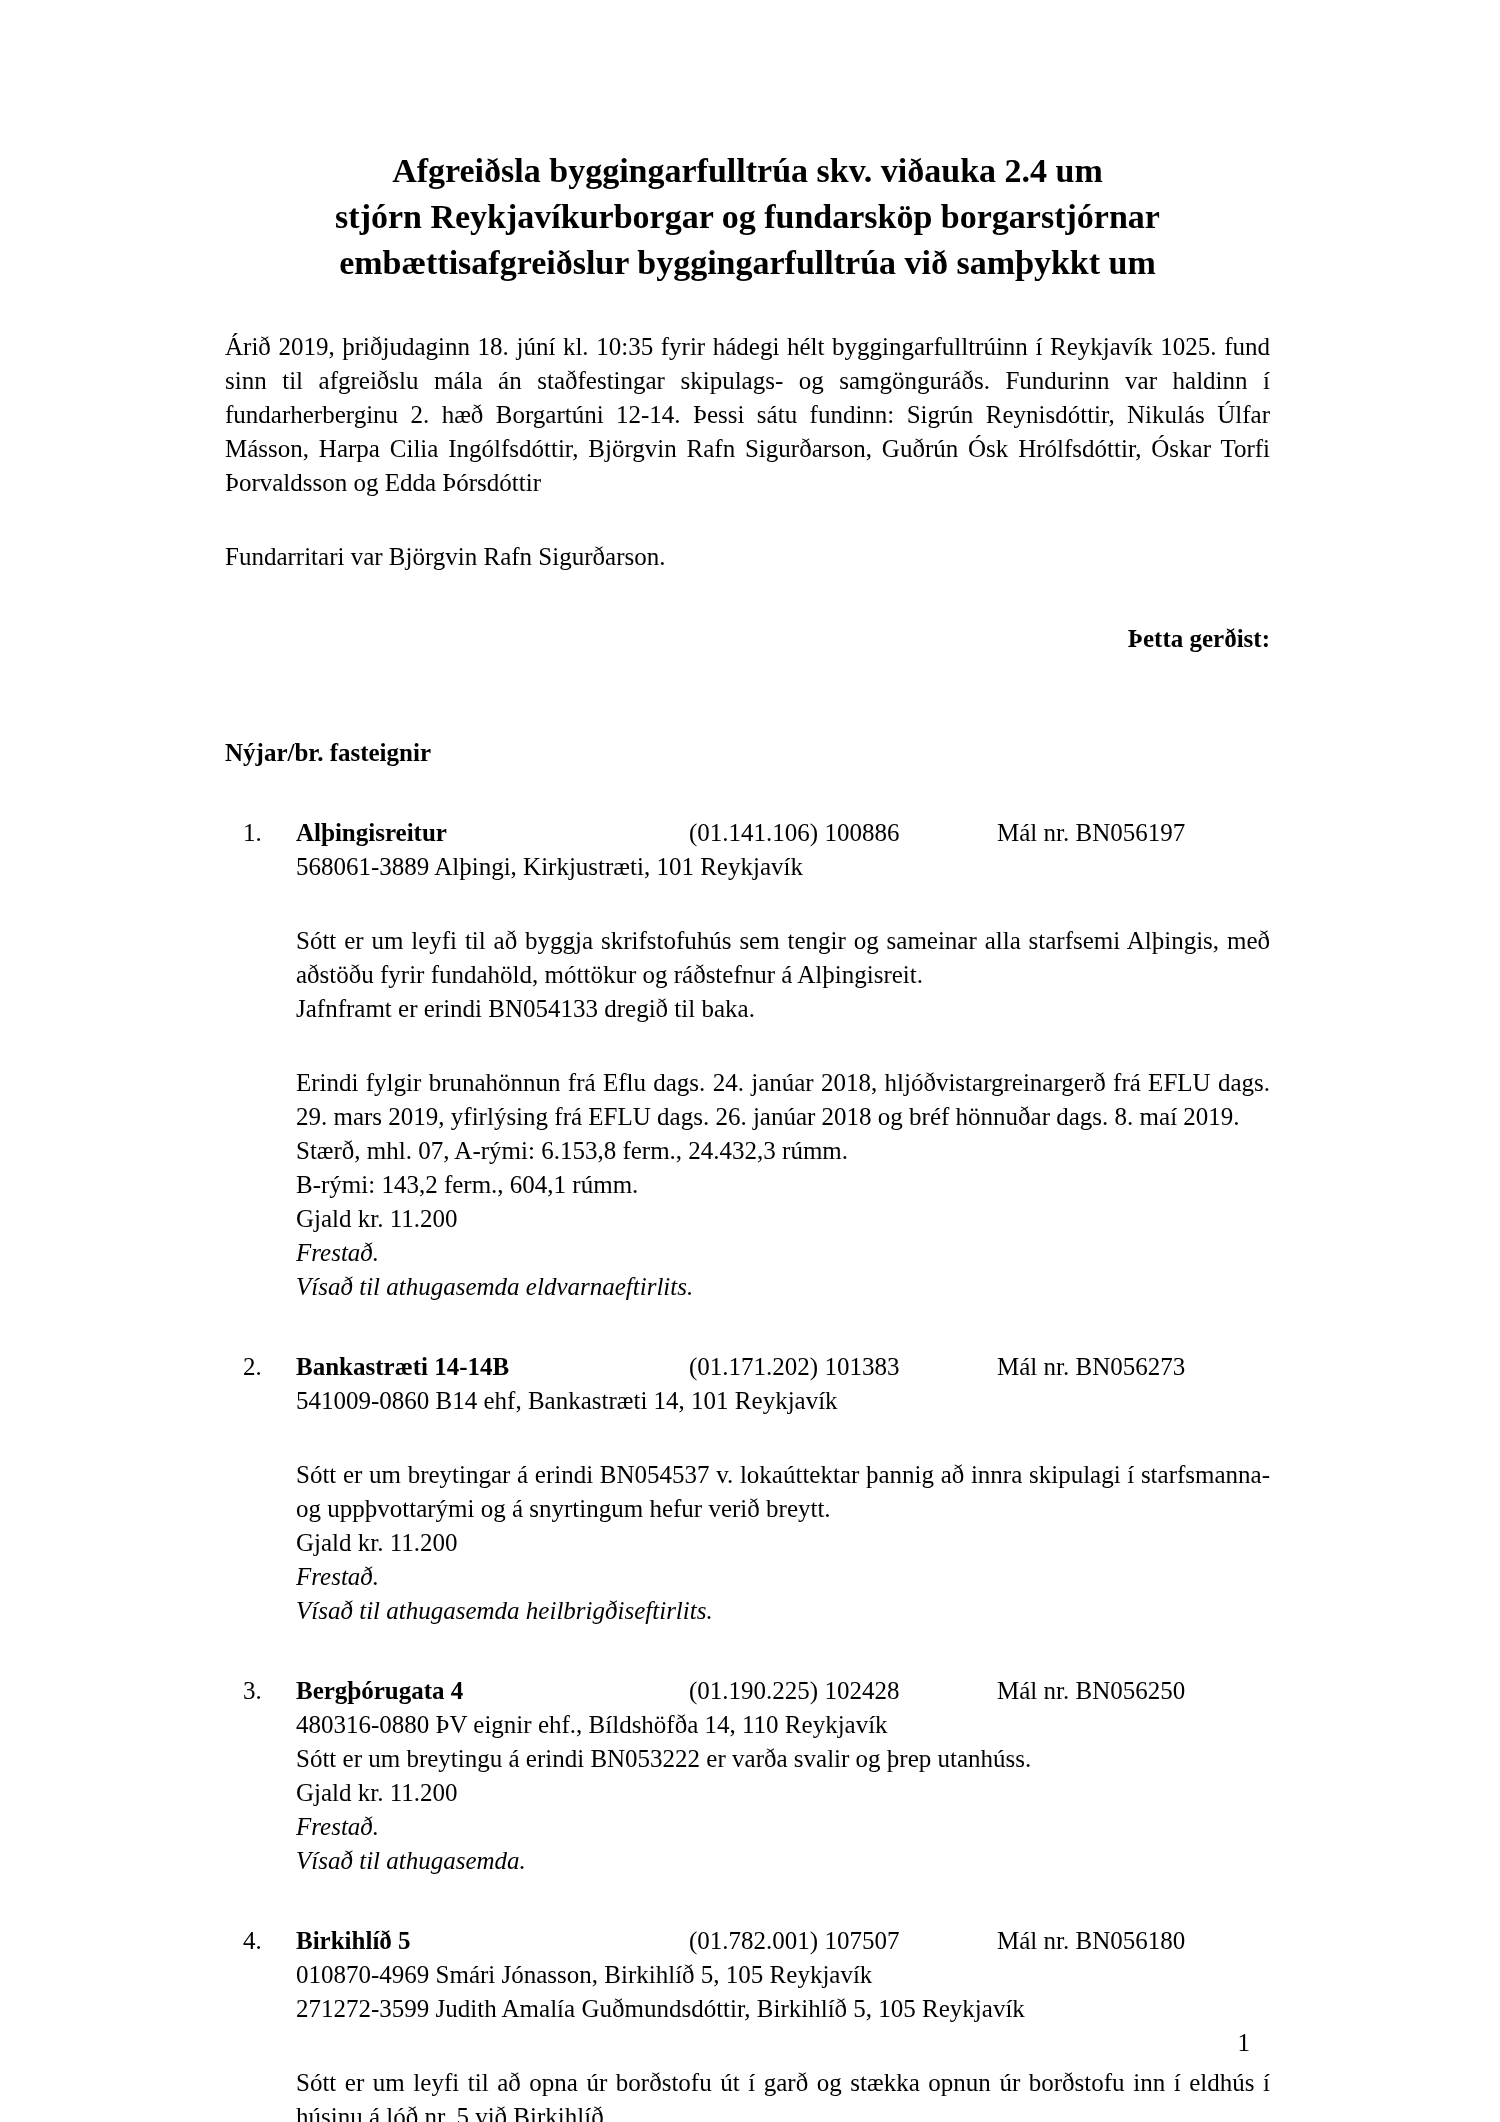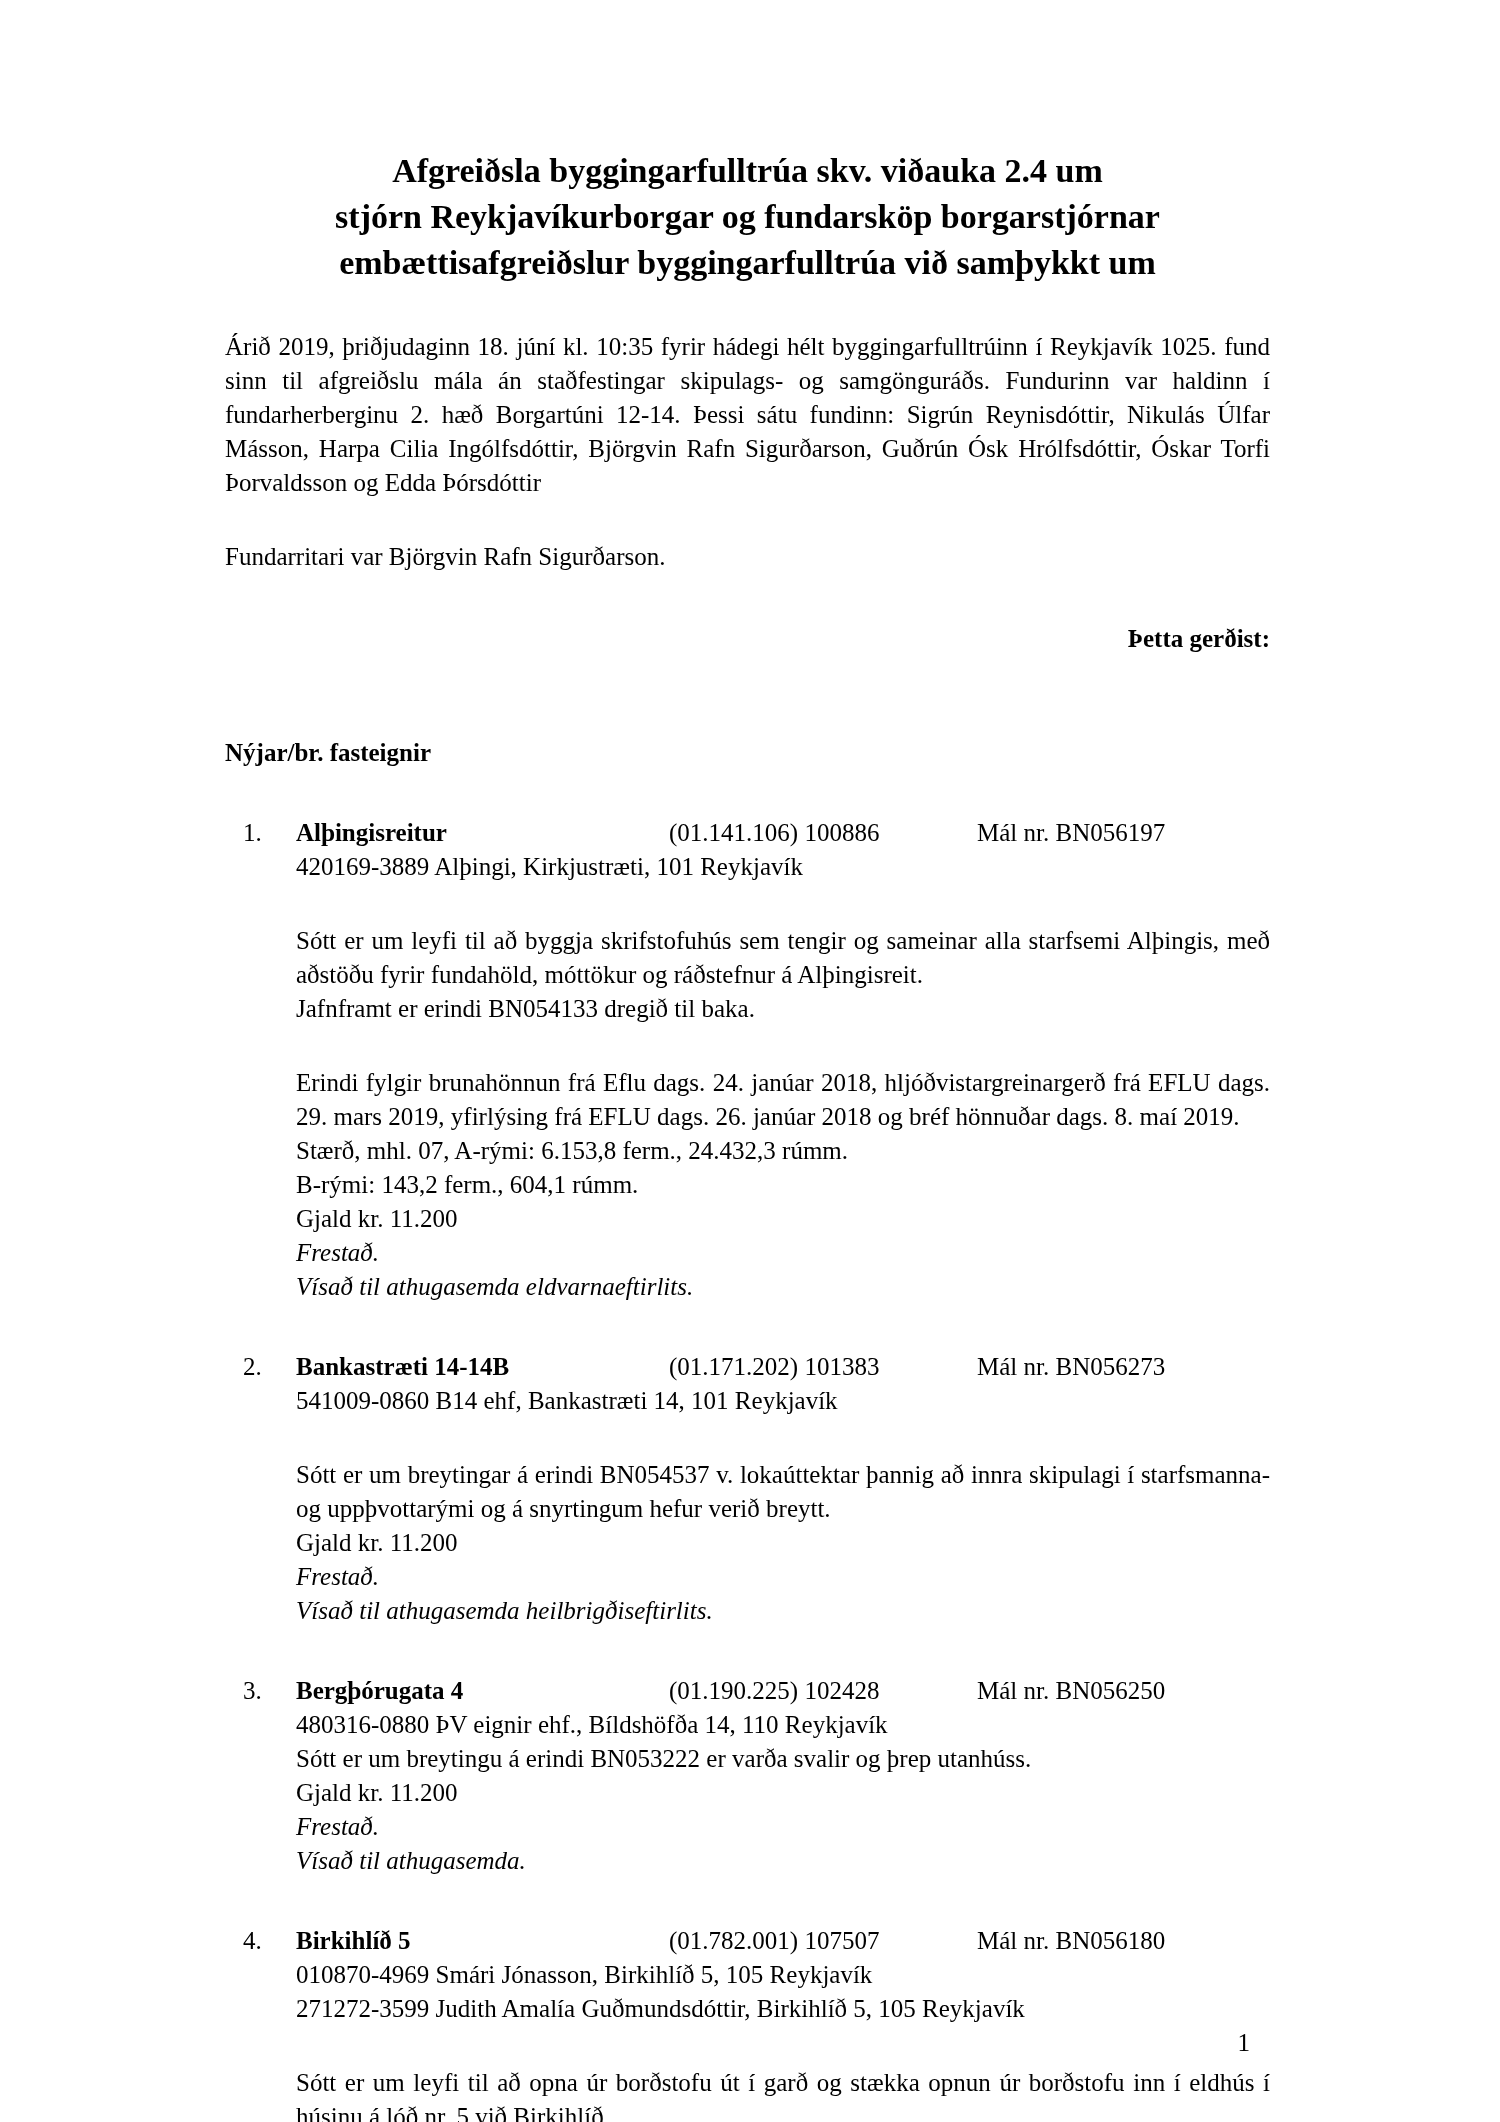--- a/index.html
+++ b/index.html
@@ -58,20 +58,21 @@
     flex: 0 0 auto;
   }
   .item-name {
     width: 373px;
     flex: 0 0 auto;
     font-weight: bold;
   }
   .item-code {
     width: 308px;
     flex: 0 0 auto;
+    margin-left: 20px;
   }
   .item-case {
     flex: 1 1 auto;
   }
   .item-body {
     margin-left: 71px;
   }
   .line { }
   .line.justify { text-align: justify; margin-top: 40px; }
   .line.italic { font-style: italic; }
@@ -101,21 +102,21 @@
   <div class="section-heading">Nýjar/br. fasteignir</div>
 
   <div class="item">
     <div class="item-header">
       <span class="item-num">1.</span>
       <span class="item-name">Alþingisreitur</span>
       <span class="item-code">(01.141.106) 100886</span>
       <span class="item-case">Mál nr. BN056197</span>
     </div>
     <div class="item-body">
-      <div class="line">420169-3889 Alþingi, Kirkjustræti, 101 Reykjavík</div>
+      <div class="line">568061-3889 Alþingi, Kirkjustræti, 101 Reykjavík</div>
       <div class="line justify">Sótt er um leyfi til að byggja skrifstofuhús sem tengir og sameinar alla starfsemi Alþingis, með aðstöðu fyrir fundahöld, móttökur og ráðstefnur á Alþingisreit.</div>
       <div class="line">Jafnframt er erindi BN054133 dregið til baka.</div>
       <div class="line justify">Erindi fylgir brunahönnun frá Eflu dags. 24. janúar 2018, hljóðvistargreinargerð frá EFLU dags. 29. mars 2019, yfirlýsing frá EFLU dags. 26. janúar 2018 og bréf hönnuðar dags. 8. maí 2019.</div>
       <div class="line">Stærð, mhl. 07, A-rými:  6.153,8 ferm., 24.432,3 rúmm.</div>
       <div class="line">B-rými:  143,2 ferm., 604,1 rúmm.</div>
       <div class="line">Gjald kr. 11.200</div>
       <div class="line italic">Frestað.</div>
       <div class="line italic">Vísað til athugasemda eldvarnaeftirlits.</div>
     </div>
   </div>

